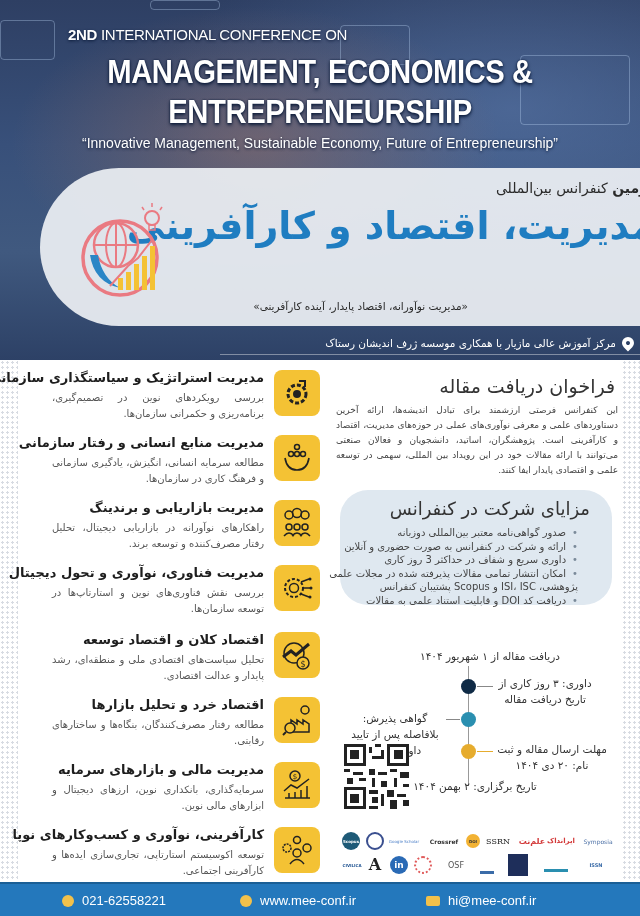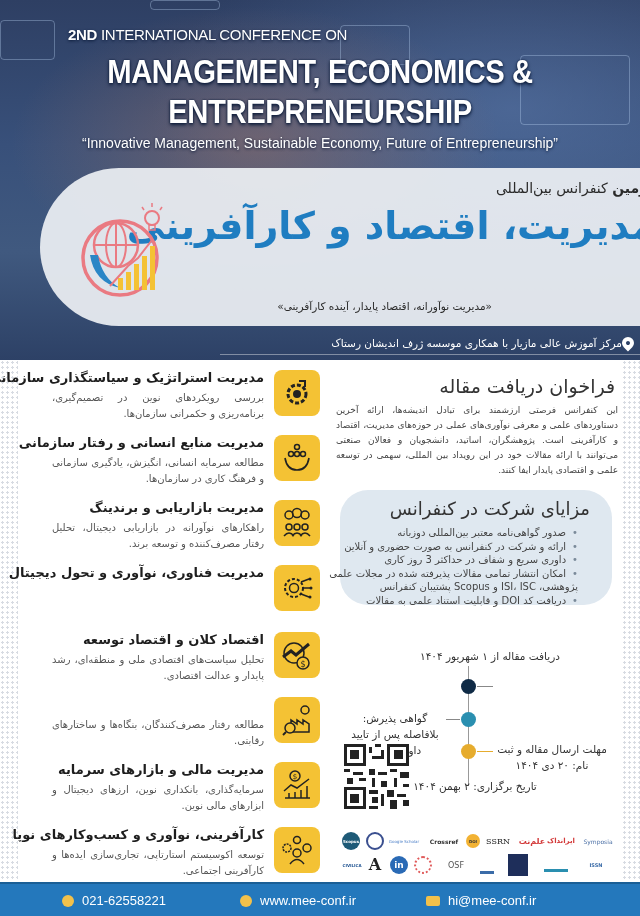--- a/index.html
+++ b/index.html
@@ -25,25 +25,25 @@
   .en-slogan { position: absolute; top: 135px; left: 0; width: 640px; text-align: center; font-family: "Liberation Sans", sans-serif; font-size: 14px; text-shadow: 0 1px 3px #0a1a38; }
 
   .fa-banner {
     position: absolute; left: 40px; top: 168px; width: 640px; height: 158px;
     background: rgba(236,239,243,0.93);
     border-radius: 80px 0 0 80px;
   }
   .fa-pre { position: absolute; right: 25px; top: 12px; direction: rtl; font-size: 14px; color: #2a2a2a; }
   .fa-pre b { font-weight: 700; }
   .fa-title { position: absolute; right: 25px; top: 36px; direction: rtl; font-size: 38px; font-weight: 700; color: #1f7dc1; letter-spacing: -1px; }
-  .fa-slogan { position: absolute; right: 188px; top: 132px; direction: rtl; font-size: 10.5px; color: #2a2a2a; }
+  .fa-slogan { position: absolute; right: 212px; top: 132px; direction: rtl; font-size: 10.5px; color: #2a2a2a; }
 
   .logo { position: absolute; left: 80px; top: 200px; width: 90px; height: 100px; }
 
-  .host { position: absolute; right: 6px; top: 337px; direction: rtl; display: flex; align-items: center; color: #fff; font-size: 10.5px; }
+  .host { position: absolute; right: 6px; top: 337px; direction: rtl; display: flex; align-items: center; gap: 6px; color: #fff; font-size: 10.5px; }
   .pin { width: 12px; height: 12px; background: #fff; border-radius: 50% 50% 50% 0; transform: rotate(-45deg); position: relative; }
   .pin::after { content: ""; position: absolute; left: 4px; top: 4px; width: 4px; height: 4px; background: #2d4166; border-radius: 50%; }
   .host-line { position: absolute; right: 0; top: 354px; width: 420px; height: 1px; background: rgba(255,255,255,0.4); }
 
   
   .content { position: absolute; left: 0; top: 360px; width: 640px; height: 520px; background: #fff; }
   .dots-l, .dots-r {
     position: absolute; top: 0; width: 18px; height: 520px;
     background-image: radial-gradient(#d7dbe2 1px, transparent 1.2px);
     background-size: 5px 5px;
@@ -193,20 +193,21 @@
       <svg viewBox="0 0 32 32">
           <circle cx="13" cy="16" r="9" fill="none" stroke="#222" stroke-width="2" stroke-dasharray="3 2"></circle>
           <circle cx="13" cy="16" r="4.5" fill="none" stroke="#222" stroke-width="1.5"></circle>
           <path d="M20 10 l8 -3 M22 16 l8 0 M20 22 l8 3" stroke="#222" stroke-width="1.5"></path>
           <circle cx="29" cy="7" r="1.5" fill="#222"></circle>
           <circle cx="30" cy="16" r="1.5" fill="#222"></circle>
           <circle cx="29" cy="25" r="1.5" fill="#222"></circle>
         </svg>
     </div>
     <div class="topic-title">مدیریت فناوری، نوآوری و تحول دیجیتال</div>
+    <div class="topic-desc">بررسی نقش فناوری‌های نوین و استارتاپ‌ها در توسعه سازمان‌ها.</div>
   </div>
 
   <div class="topic" style="top:270px;">
     <div class="topic-icon">
       <svg viewBox="0 0 32 32">
           <circle cx="13" cy="14" r="10" fill="none" stroke="#222" stroke-width="1.5"></circle>
           <polyline points="2,18 10,12 15,16 28,5" fill="none" stroke="#222" stroke-width="3"></polyline>
           <circle cx="22" cy="24" r="6" fill="#f4c234" stroke="#222" stroke-width="1.5"></circle>
           <text x="22" y="27.5" font-size="8" text-anchor="middle" fill="#222">$</text>
         </svg>
@@ -217,20 +218,21 @@
 
   <div class="topic" style="top:335px;">
     <div class="topic-icon">
       <svg viewBox="0 0 32 32">
           <circle cx="24" cy="6" r="4" fill="none" stroke="#222" stroke-width="1.5"></circle>
           <path d="M10 28 L10 16 L16 20 L16 16 L22 20 L22 16 L28 20 L28 28 Z" fill="none" stroke="#222" stroke-width="1.5"></path>
           <circle cx="9" cy="24" r="5" fill="#f4c234" stroke="#222" stroke-width="1.5"></circle>
           <line x1="5" y1="28" x2="2" y2="31" stroke="#222" stroke-width="2"></line>
         </svg>
     </div>
+    <div class="topic-title">اقتصاد خرد و تحلیل بازارها</div>
     <div class="topic-desc">مطالعه رفتار مصرف‌کنندگان، بنگاه‌ها و ساختارهای رقابتی.</div>
   </div>
 
   <div class="topic" style="top:400px;">
     <div class="topic-icon">
       <svg viewBox="0 0 32 32">
           <circle cx="14" cy="7" r="5" fill="none" stroke="#222" stroke-width="1.5"></circle>
           <text x="14" y="10" font-size="7" text-anchor="middle" fill="#222">$</text>
           <polyline points="3,22 10,16 16,19 28,10" fill="none" stroke="#222" stroke-width="1.5"></polyline>
           <line x1="4" y1="29" x2="29" y2="29" stroke="#222" stroke-width="1.5"></line>
@@ -269,20 +271,21 @@
       <li>داوری سریع و شفاف در حداکثر 3 روز کاری</li>
       <li>امکان انتشار تمامی مقالات پذیرفته شده در مجلات علمی پژوهشی، ISI، ISC و Scopus پشتیبان کنفرانس</li>
       <li>دریافت کد DOI و قابلیت استناد علمی به مقالات</li>
     </ul>
   </div>
 
   <div class="tl-text" style="left:400px;top:288px;width:180px;">دریافت مقاله از ۱ شهریور ۱۴۰۴</div>
   <div class="tl-line" style="top:306px;height:120px;"></div>
   <div class="tl-dot" style="left:461px;top:319px;background:#0f2a45;"></div>
   <div class="tl-arrow" style="left:477px;top:326px;width:16px;"></div>
+  <div class="tl-text" style="left:495px;top:315px;width:100px;">داوری: ۳ روز کاری از تاریخ دریافت مقاله</div>
   <div class="tl-dot" style="left:461px;top:352px;background:#2a8fb0;"></div>
   <div class="tl-arrow" style="left:446px;top:359px;width:14px;"></div>
   <div class="tl-text" style="left:345px;top:350px;width:100px;">گواهی پذیرش: بلافاصله پس از تایید داوری مقاله</div>
   <div class="tl-dot" style="left:461px;top:384px;background:#e6ac2e;"></div>
   <div class="tl-arrow" style="left:477px;top:391px;width:16px;background:#e6ac2e;"></div>
   <div class="tl-text" style="left:492px;top:381px;width:120px;">مهلت ارسال مقاله و ثبت نام: ۲۰ دی ۱۴۰۴</div>
   <div class="tl-text" style="left:410px;top:418px;width:130px;">تاریخ برگزاری: ۲ بهمن ۱۴۰۴</div>
 
   <svg class="qr" viewBox="0 0 21 21" shape-rendering="crispEdges">
     <rect width="21" height="21" fill="#fff"></rect>

